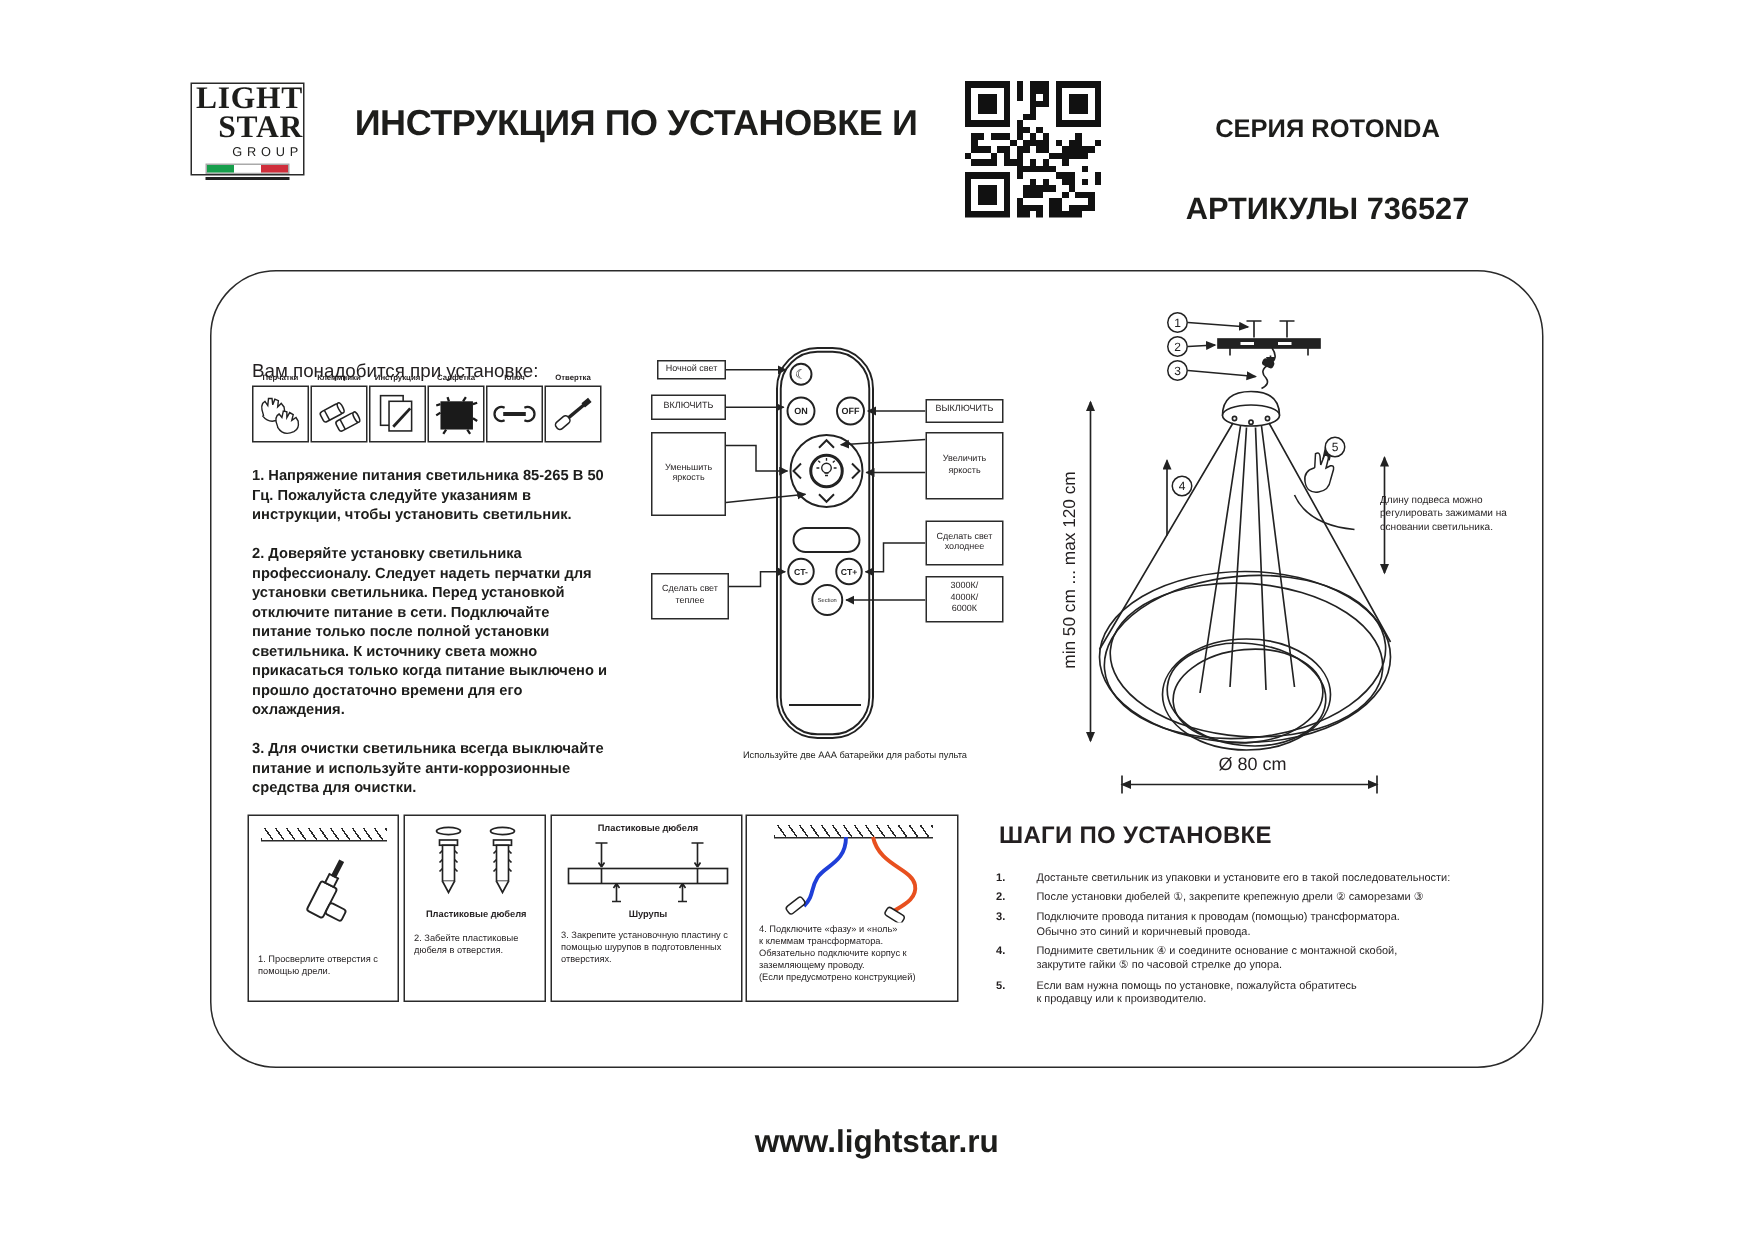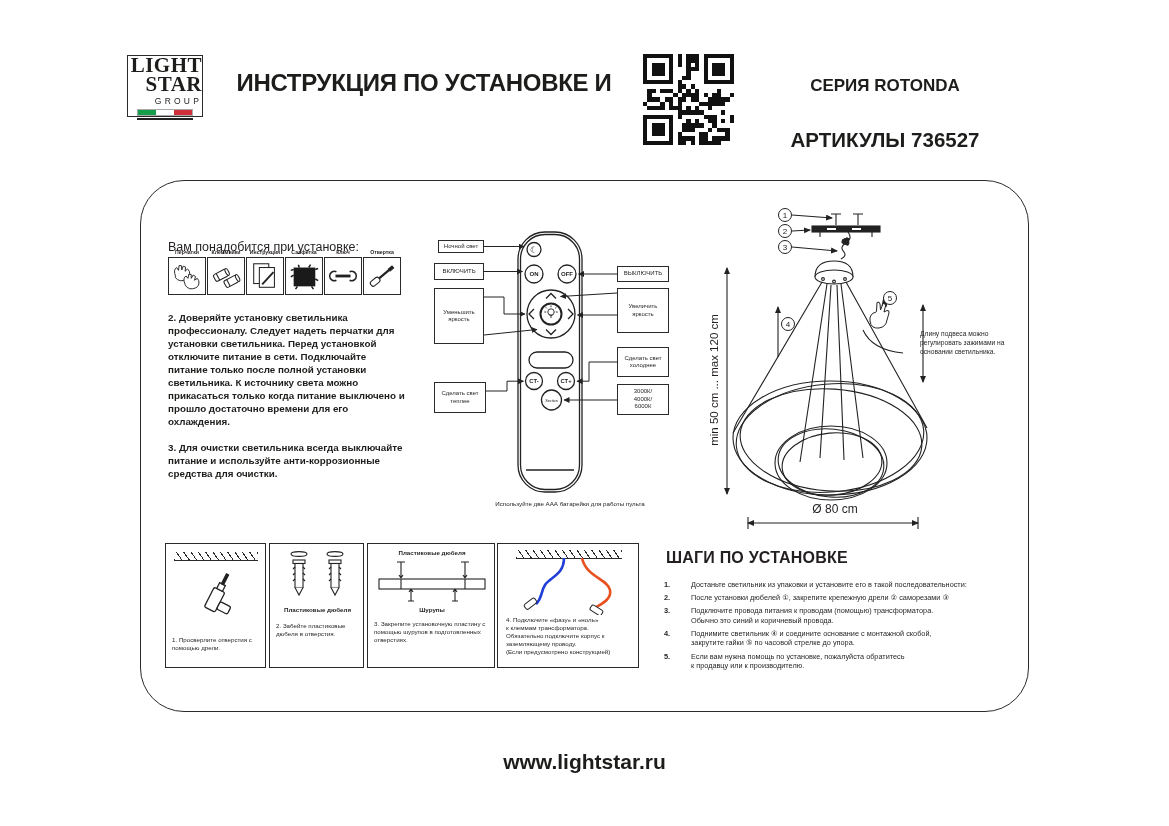--- a/index.html
+++ b/index.html
@@ -282,20 +282,21 @@
             <rect x="2" y="14" width="11" height="6" rx="2.5"></rect>
             <line x1="13" y1="17" x2="27" y2="17" stroke-width="2.4"></line>
             <rect x="27" y="15.6" width="5" height="2.8" fill="#222"></rect>
           </g>
         </svg>
       </div>
     </div>
   </div>
 
   <div class="abs warn">
+    <p>1. Напряжение питания светильника 85-265 В 50 Гц. Пожалуйста следуйте указаниям в инструкции, чтобы установить светильник.</p>
     <p>2. Доверяйте установку светильника профессионалу. Следует надеть перчатки для установки светильника. Перед установкой отключите питание в сети. Подключайте питание только после полной установки светильника. К источнику света можно прикасаться только когда питание выключено и прошло достаточно времени для его охлаждения.</p>
     <p>3. Для очистки светильника всегда выключайте питание и используйте анти-коррозионные средства для очистки.</p>
   </div>
 
   <svg class="abs" style="left:430px;top:225px" width="270" height="278" viewBox="0 0 270 278">
     <defs>
       <marker id="arr" markerWidth="7" markerHeight="7" refX="5.5" refY="3" orient="auto" markerUnits="userSpaceOnUse">
         <path d="M0,0 L6,3 L0,6 z" fill="#222"></path>
       </marker>
     </defs>

